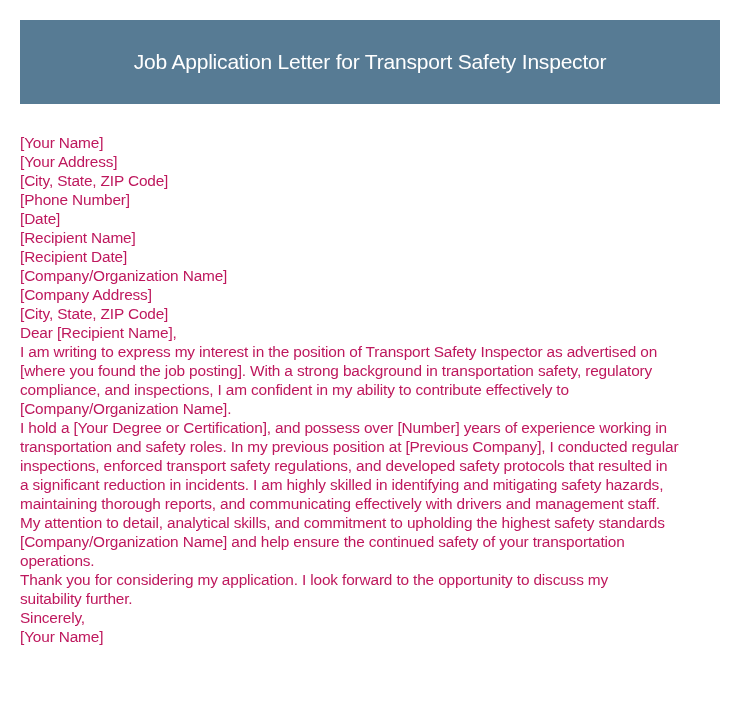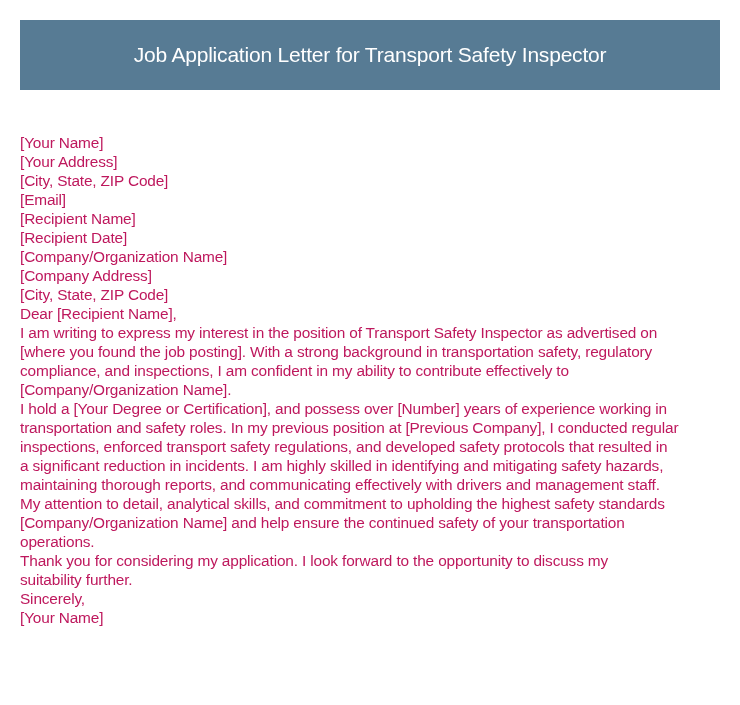--- a/index.html
+++ b/index.html
@@ -1,18 +1,18 @@
 <!DOCTYPE html>
 <html><head>
   <meta charset="utf-8">
   <style>
     html, body { margin: 0; padding: 0; background: #ffffff; }
     body { width: 740px; height: 705px; overflow: hidden; position: relative; }
     .header {
-      position: absolute; left: 20px; top: 20px; width: 700px; height: 70px;
+      position: absolute; left: 20px; top: 20px; width: 700px; height: 84px;
       background: #577b94;
       display: flex; align-items: center; justify-content: center;
     }
     .header h1 {
       margin: 0; color: #ffffff; font-weight: normal;
       font-family: "Liberation Sans", sans-serif; font-size: 21px;
       letter-spacing: -0.2px;
     }
     .letter {
       position: absolute; left: 20px; top: 133px; width: 710px;
@@ -26,21 +26,22 @@
 
 <div class="header">
   <h1>Job Application Letter for Transport Safety Inspector</h1>
 </div>
 
 <div class="letter">
   <div>
     <span class="line">[Your Name]</span>
     <span class="line">[Your Address]</span>
     <span class="line">[City, State, ZIP Code]</span>
-    <span class="line">[Email]</span>
+    <span class="line">[Phone Number]</span>
+    <span class="line">[Date]</span>
   </div>
   <div>
     <span class="line">[Recipient Name]</span>
     <span class="line">[Recipient Date]</span>
     <span class="line">[Company/Organization Name]</span>
     <span class="line">[Company Address]</span>
     <span class="line">[City, State, ZIP Code]</span>
   </div>
   <span class="line">Dear [Recipient Name],</span>
 

